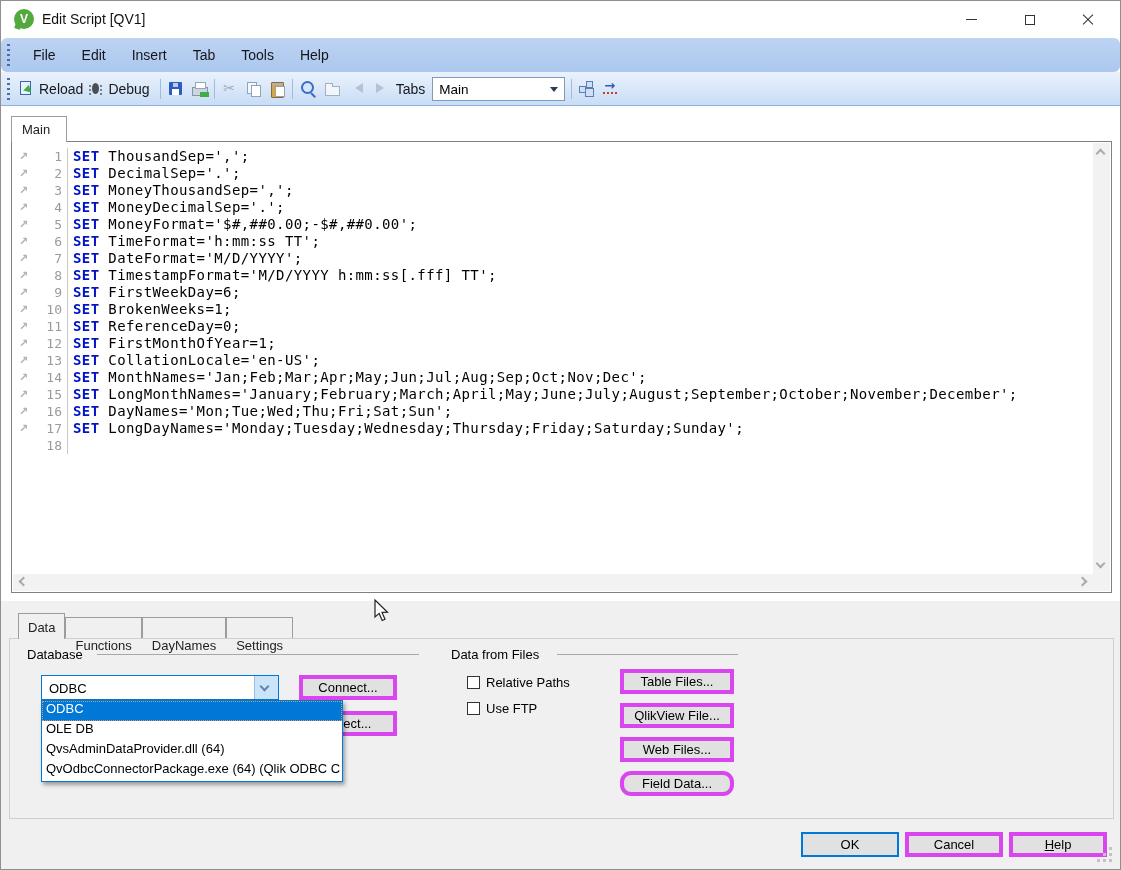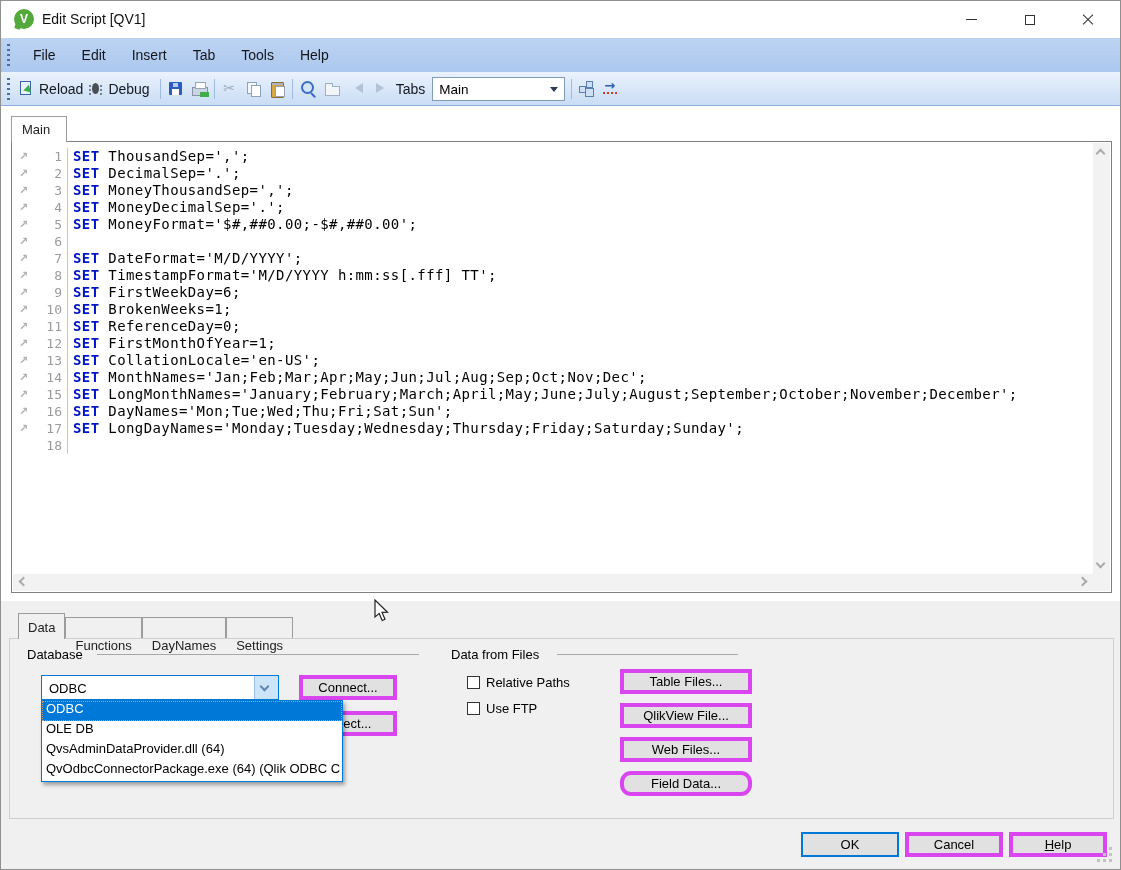--- a/index.html
+++ b/index.html
@@ -20,21 +20,21 @@
   .win-btn { position:absolute; top:0; width:46px; height:37px; display:flex; align-items:center; justify-content:center; }
   .glyph-min { width:11px; height:1px; background:#333; }
   .glyph-max { width:10px; height:10px; border:1px solid #333; }
   .glyph-close { position:relative; width:12px; height:12px; }
   .glyph-close::before,.glyph-close::after { content:""; position:absolute; left:-1px; top:5px; width:14px; height:1px; background:#333; }
   .glyph-close::before { transform:rotate(45deg); }
   .glyph-close::after { transform:rotate(-45deg); }
 
   
   .menubar { position:absolute; left:0; top:37px; right:0; height:34px;
-    background:linear-gradient(#bdd3f2,#acc8ee); display:flex; align-items:center; }
+    background:linear-gradient(#bdd3f2,#acc8ee); display:flex; align-items:center;border-radius:6px; }
   .drag-dots { width:3px; height:22px; margin-left:6px;
     background:repeating-linear-gradient(#4a6fa5 0 2px, transparent 2px 5px); }
   .menu-items { display:flex; margin-left:10px; }
   .menu-item { padding:7px 13px; font:14px "Liberation Sans",sans-serif; color:#14161c; cursor:default; }
 
   
   .toolbar { position:absolute; left:0; top:71px; right:0; height:34px;
     background:linear-gradient(#eaf2fc,#c9ddf5); border-bottom:1px solid #8fb0dd;
     display:flex; align-items:center; }
   .tb-group { display:flex; align-items:center; gap:3px; }
@@ -113,21 +113,21 @@
 
   .dropdown { position:absolute; left:40px; top:99px; width:302px; background:#fff;
     border:1px solid #0078d7; box-shadow:2px 3px 4px rgba(0,0,0,0.35); z-index:5; }
   .dd-item { height:20px; line-height:20px; padding-left:4px; font:13px "Liberation Sans",sans-serif;
     color:#000; white-space:nowrap; overflow:hidden; }
   .dd-item.selected { background:#0078d7; color:#fff; outline:1px dotted #cf9a63; outline-offset:-1px; }
 
   .btn { position:absolute; width:98px; height:25px; background:#e1e1e1; border:4px solid #d946ef;
     font:13px "Liberation Sans",sans-serif; color:#000; display:flex; align-items:center; justify-content:center; }
   .btn.default { border:2px solid #0078d7; }
-  .file-btn { left:619px; width:132px; }
+  .file-btn { left:619px; width:114px; }
 
   .cb-row { position:absolute; left:466px; display:flex; align-items:center; height:15px; }
   .cb-box { width:13px; height:13px; background:#fff; border:1px solid #333; flex:none; }
   .cb-label { margin-left:6px; font:13px "Liberation Sans",sans-serif; color:#000; }
 
   .resize-grip { position:absolute; right:8px; bottom:7px; width:15px; height:15px; }
   .resize-grip i { position:absolute; width:3px; height:3px; background:#c3c3c3; }
 
   .cursor { position:absolute; left:373px; top:598px; z-index:50; }
 </style>
@@ -225,20 +225,21 @@
           <span class="row-code"><span class="kw">SET</span><span> MoneyDecimalSep='.';</span></span>
         </div>
           <div class="code-row">
           <span class="row-marker">↗</span>
           <span class="row-num">5</span>
           <span class="row-code"><span class="kw">SET</span><span> MoneyFormat='$#,##0.00;-$#,##0.00';</span></span>
         </div>
           <div class="code-row">
           <span class="row-marker">↗</span>
           <span class="row-num">6</span>
+          <span class="row-code"><span class="kw">SET</span><span> TimeFormat='h:mm:ss TT';</span></span>
         </div>
           <div class="code-row">
           <span class="row-marker">↗</span>
           <span class="row-num">7</span>
           <span class="row-code"><span class="kw">SET</span><span> DateFormat='M/D/YYYY';</span></span>
         </div>
           <div class="code-row">
           <span class="row-marker">↗</span>
           <span class="row-num">8</span>
           <span class="row-code"><span class="kw">SET</span><span> TimestampFormat='M/D/YYYY h:mm:ss[.fff] TT';</span></span>

